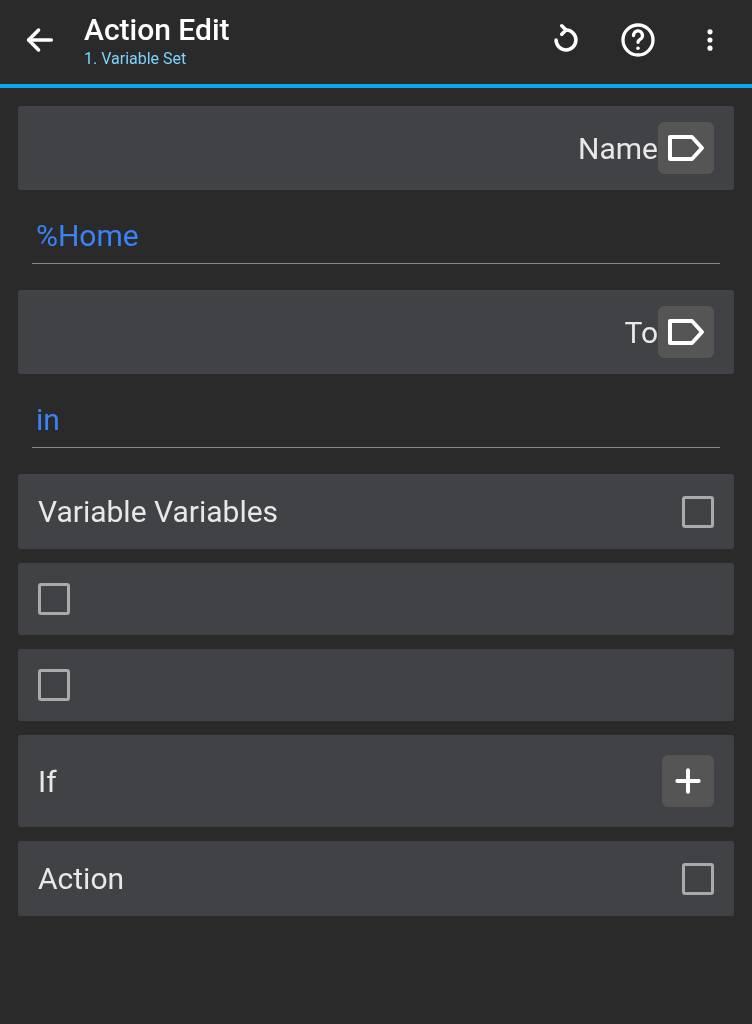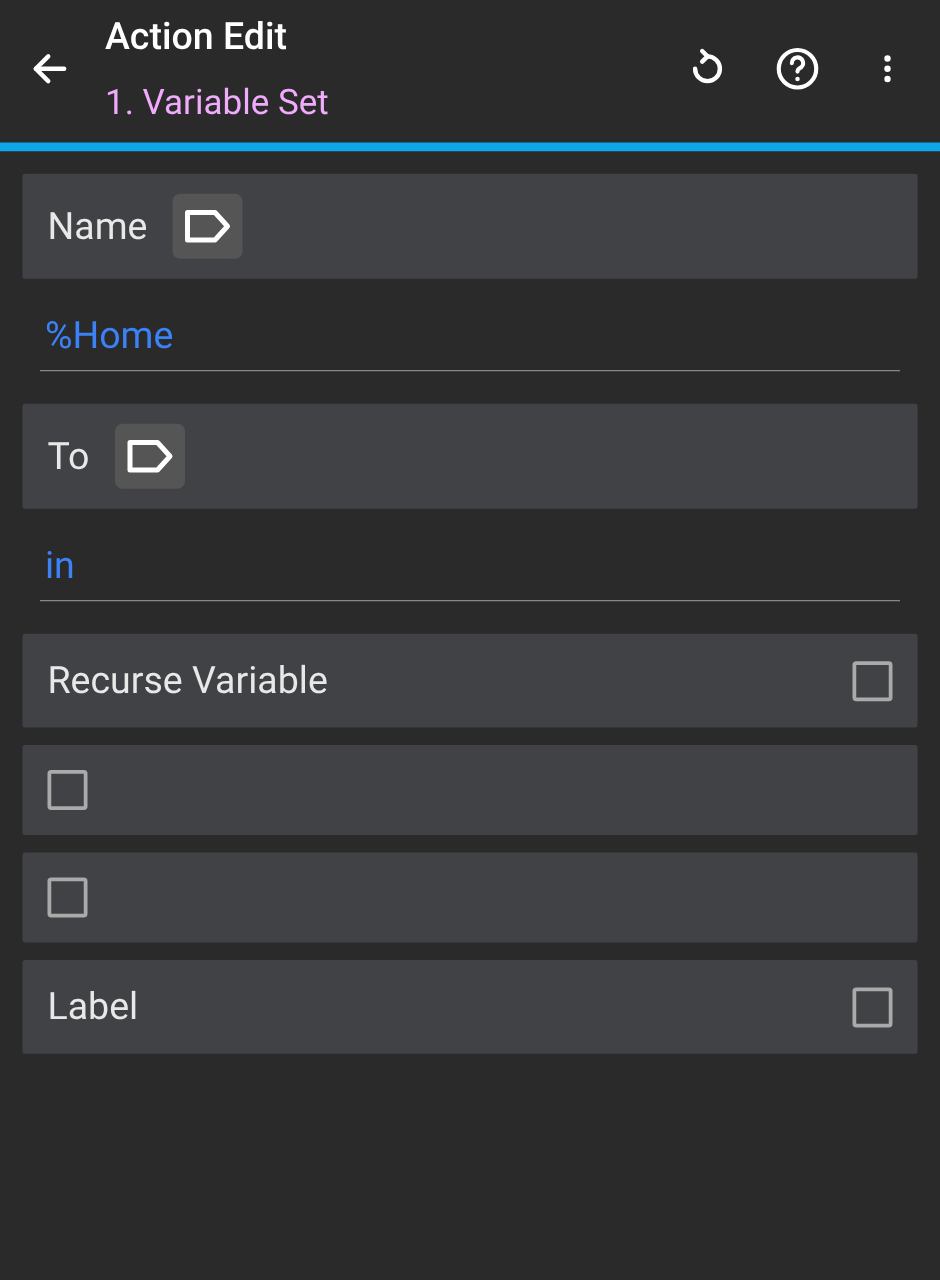--- a/index.html
+++ b/index.html
@@ -13,43 +13,43 @@
       background: #2a2a2a;
       font-family: -apple-system, BlinkMacSystemFont, 'Segoe UI', Roboto, sans-serif;
       color: #e8e8e8;
       overflow: hidden;
     }
     .header {
       display: flex;
       align-items: center;
       padding: 12px 20px 16px 20px;
       gap: 24px;
-      border-bottom: 7px solid #0ea5e9;
+      border-bottom: 4px solid #0ea5e9;
     }
     .back-btn {
       width: 40px;
       height: 40px;
       display: flex;
       align-items: center;
       justify-content: center;
       cursor: pointer;
       flex-shrink: 0;
     }
     .title-block {
       flex: 1;
     }
     .title {
       font-size: 30px;
       font-weight: 500;
       color: #fff;
     }
     .subtitle {
-      font-size: 28px;
-      color: #f0abfc;
-      margin-top: 18px;
+      font-size: 16px;
+      color: #7dd3fc;
+      margin-top: 2px;
     }
     .header-actions {
       display: flex;
       align-items: center;
       gap: 28px;
     }
     .icon-btn {
       width: 44px;
       height: 44px;
       display: flex;
@@ -59,23 +59,22 @@
     }
     .content {
       padding: 18px 18px;
     }
     .section-header {
       background: #404245;
       border-radius: 2px;
       padding: 16px 20px;
       display: flex;
       align-items: center;
-      justify-content: flex-start;
+      justify-content: flex-end;
       margin-bottom: 0;
-      gap: 20px;
     }
     .section-header-label {
       font-size: 30px;
       color: #e8e8e8;
     }
     .tag-btn {
       background: #555;
       border-radius: 6px;
       width: 56px;
       height: 52px;
@@ -188,31 +187,40 @@
       <svg width="40" height="32" viewBox="0 0 40 32" fill="none" stroke="#fff" stroke-width="4" stroke-linejoin="round">
         <path d="M4 5 L26 5 L36 16 L26 27 L4 27 Z"></path>
       </svg>
     </div>
   </div>
   <div class="input-wrap">
     <input class="text-input" type="text" value="in" style="">
   </div>
 
   <div class="option-row">
-    <span class="option-label">Recurse Variable</span>
-    <div class="checkbox"></div>
-  </div>
-
-  <div class="option-row">
-    <div class="checkbox"></div>
-  </div>
-
-  <div class="option-row">
-    <div class="checkbox"></div>
-  </div>
-
-
-  <div class="option-row">
-    <span class="option-label">Label</span>
+    <span class="option-label">Variable Variables</span>
+    <div class="checkbox"></div>
+  </div>
+
+  <div class="option-row">
+    <div class="checkbox"></div>
+  </div>
+
+  <div class="option-row">
+    <div class="checkbox"></div>
+  </div>
+
+  <div class="option-row">
+    <span class="option-label">If</span>
+    <div class="add-btn">
+      <svg width="32" height="32" viewBox="0 0 24 24" fill="none" stroke="#fff" stroke-width="3" stroke-linecap="round">
+        <line x1="12" y1="4" x2="12" y2="20"></line>
+        <line x1="4" y1="12" x2="20" y2="12"></line>
+      </svg>
+    </div>
+  </div>
+
+  <div class="option-row">
+    <span class="option-label">Action</span>
     <div class="checkbox"></div>
   </div>
 
 </div>
 
 </body></html>

